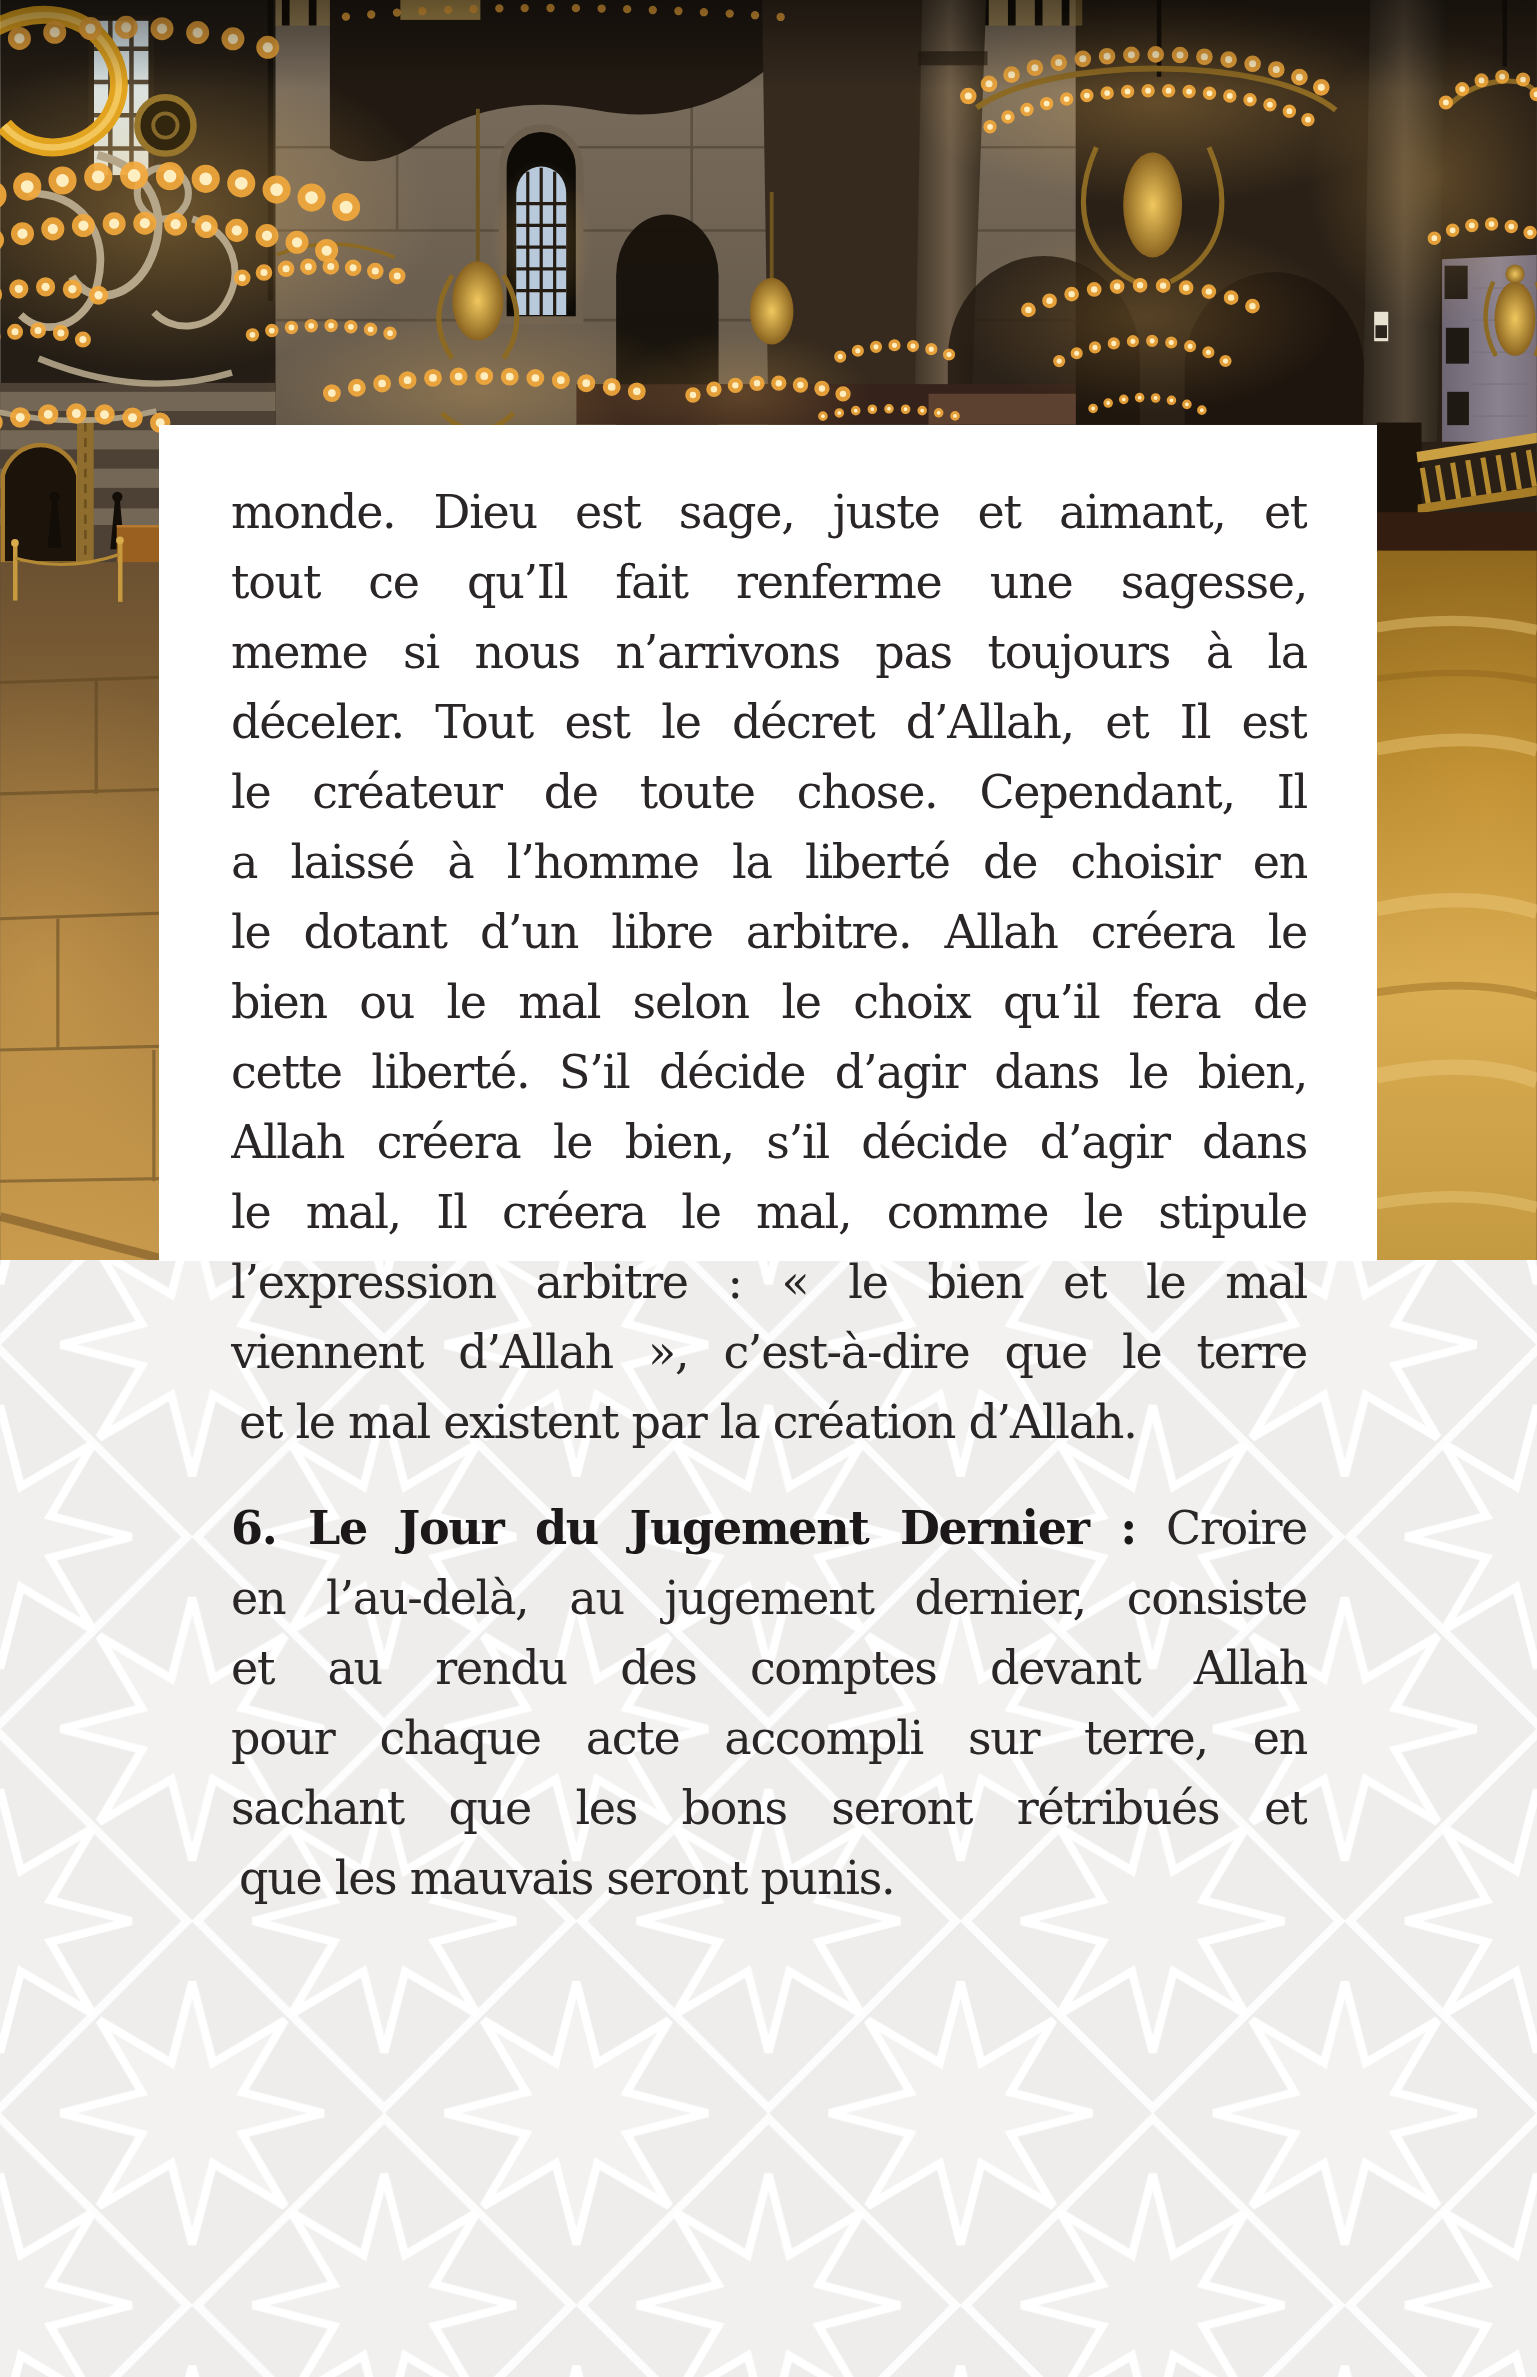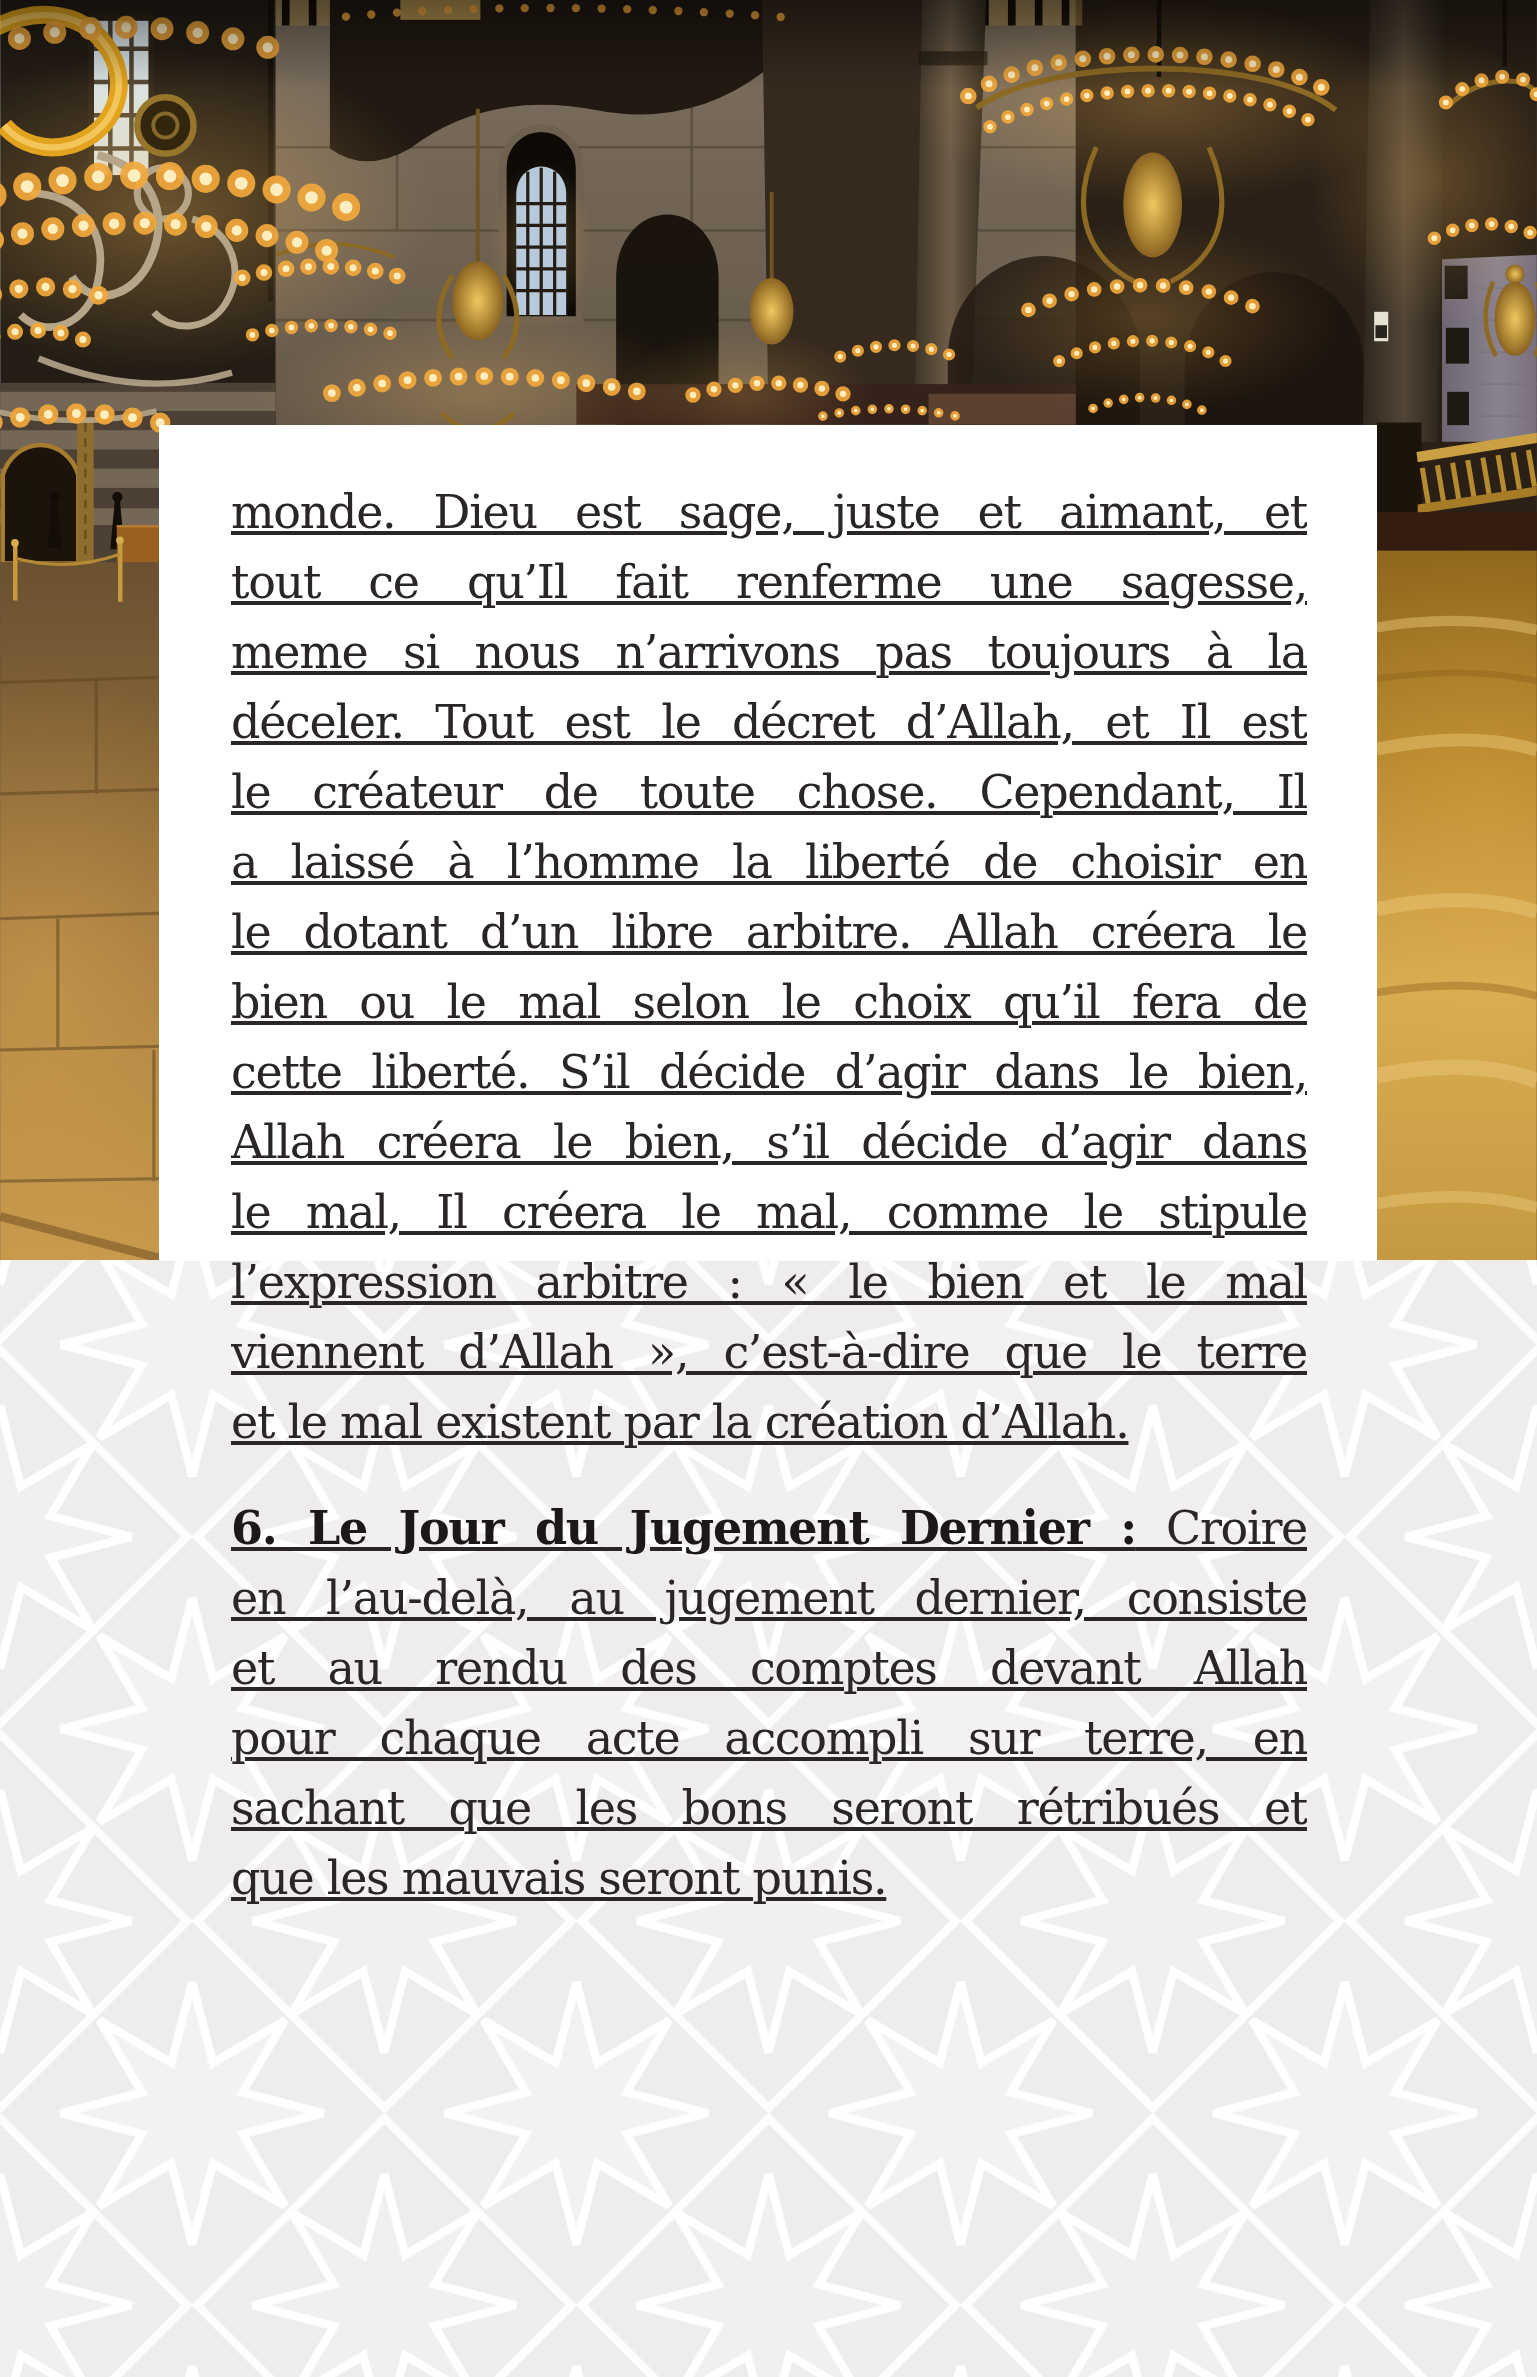--- a/index.html
+++ b/index.html
@@ -5,28 +5,28 @@
   html,body{margin:0;padding:0;}
   body{
     width:1537px;height:2377px;position:relative;overflow:hidden;
     background:#efeeec;
     font-family:"DejaVu Serif","Liberation Serif",serif;
   }
   .layer{position:absolute;}
   #pattern-bg{left:0;top:0;width:1537px;height:2377px;z-index:0;}
   #photo{left:0;top:0;width:1537px;height:1260px;z-index:1;}
   #white-box{left:159px;top:425px;width:1218px;height:836px;background:#ffffff;z-index:2;}
-  #text-column{left:231px;top:477px;width:1076px;z-index:3;color:#2a2526;text-decoration:underline;}
+  #text-column{left:231px;top:477px;width:1076px;z-index:3;color:#2a2526;}
   .line{
     font-size:46px;line-height:70px;height:70px;overflow:hidden;
     letter-spacing:-1.3px;
     text-align:justify;text-align-last:justify;
     color:#2a2526;
   }
-  .line.last{text-align-last:left;}
+  .line.last{text-align-last:left;margin-left:8px;}
   .para2{margin-top:36px;}
   .hbold{font-weight:bold;color:#1c1819;}
   .flmain{fill:none;stroke:#f2a83c;stroke-linecap:round;opacity:.92;}
   .flcore{fill:none;stroke:#ffeec0;stroke-linecap:round;}
   .gold{fill:none;stroke:#8d6a24;}
   .silver{fill:none;stroke:#b5a689;}
 </style>
 </head>
 <body>
 

